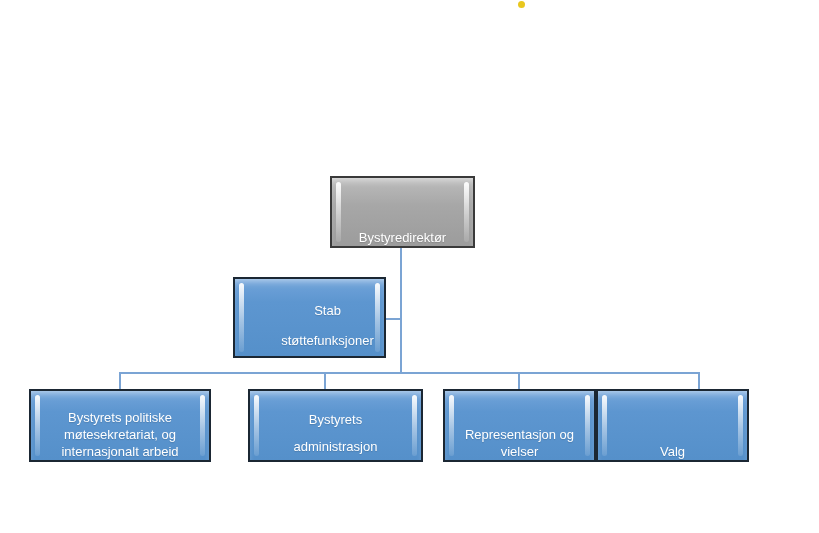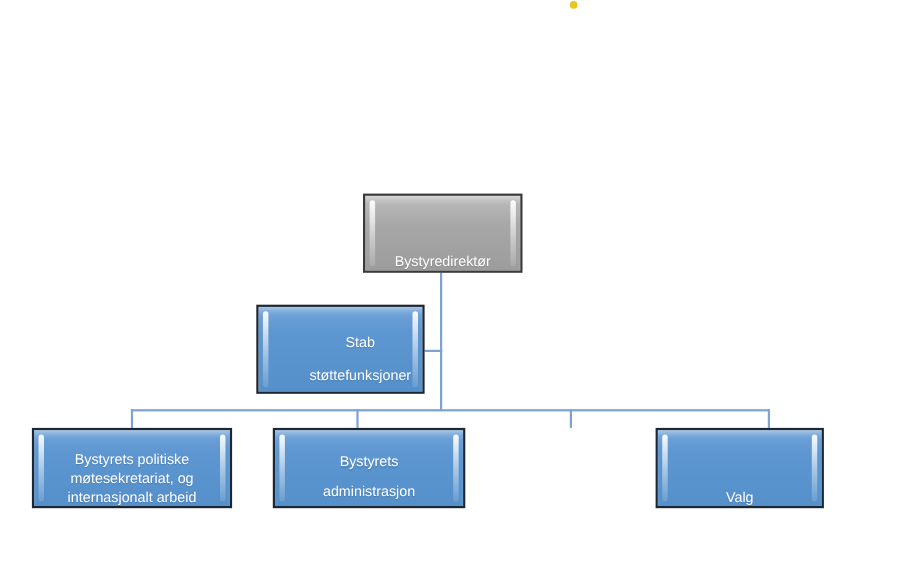--- a/index.html
+++ b/index.html
@@ -99,20 +99,26 @@
 internasjonalt arbeid</div>
   </div>
 
   <div class="node blue" style="left:236px;top:389px;width:175px;height:73px;margin-left:12px;">
     <span class="bevel left"></span>
     <span class="bevel right"></span>
     <div class="node-label spaced">Bystyrets
 administrasjon</div>
   </div>
 
+  <div class="node blue" style="left:443px;top:389px;width:153px;height:73px;">
+    <span class="bevel left"></span>
+    <span class="bevel right"></span>
+    <div class="node-label tight">Representasjon og
+vielser</div>
+  </div>
 
   <div class="node blue" style="left:596px;top:389px;width:153px;height:73px;">
     <span class="bevel left"></span>
     <span class="bevel right"></span>
     <div class="node-label tight">Valg</div>
   </div>
 
 </div>
 
 </body></html>

